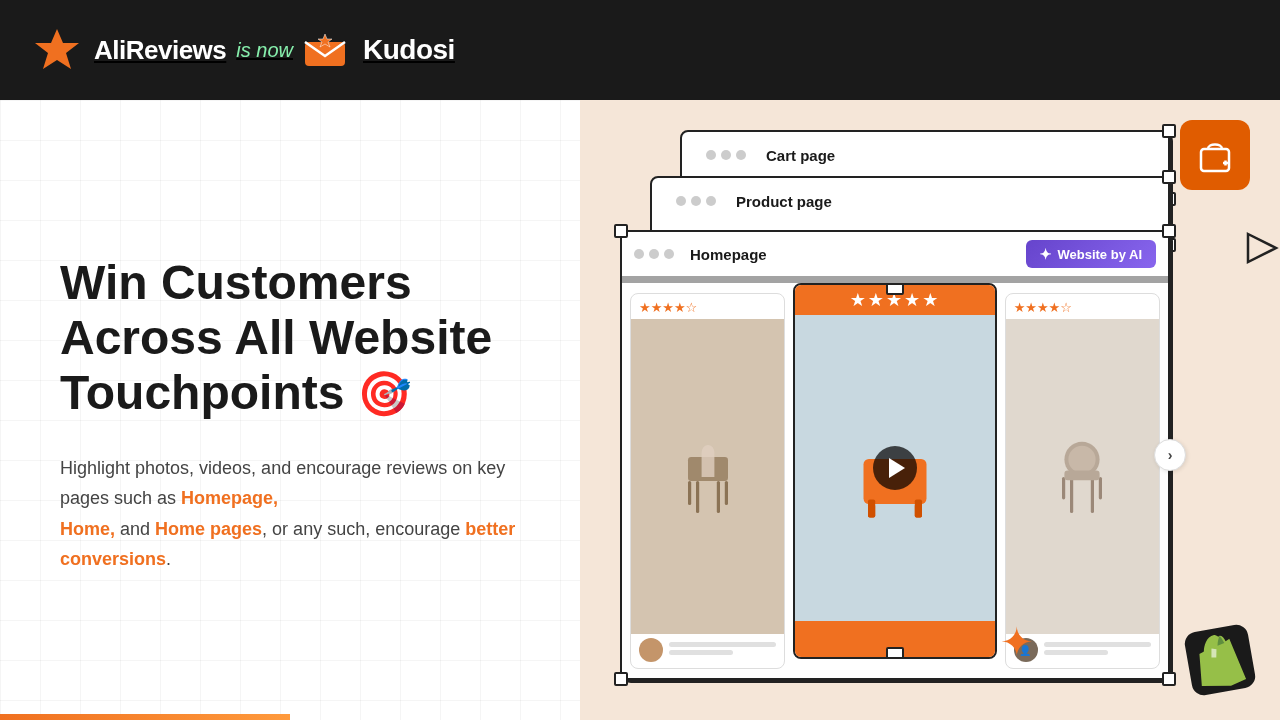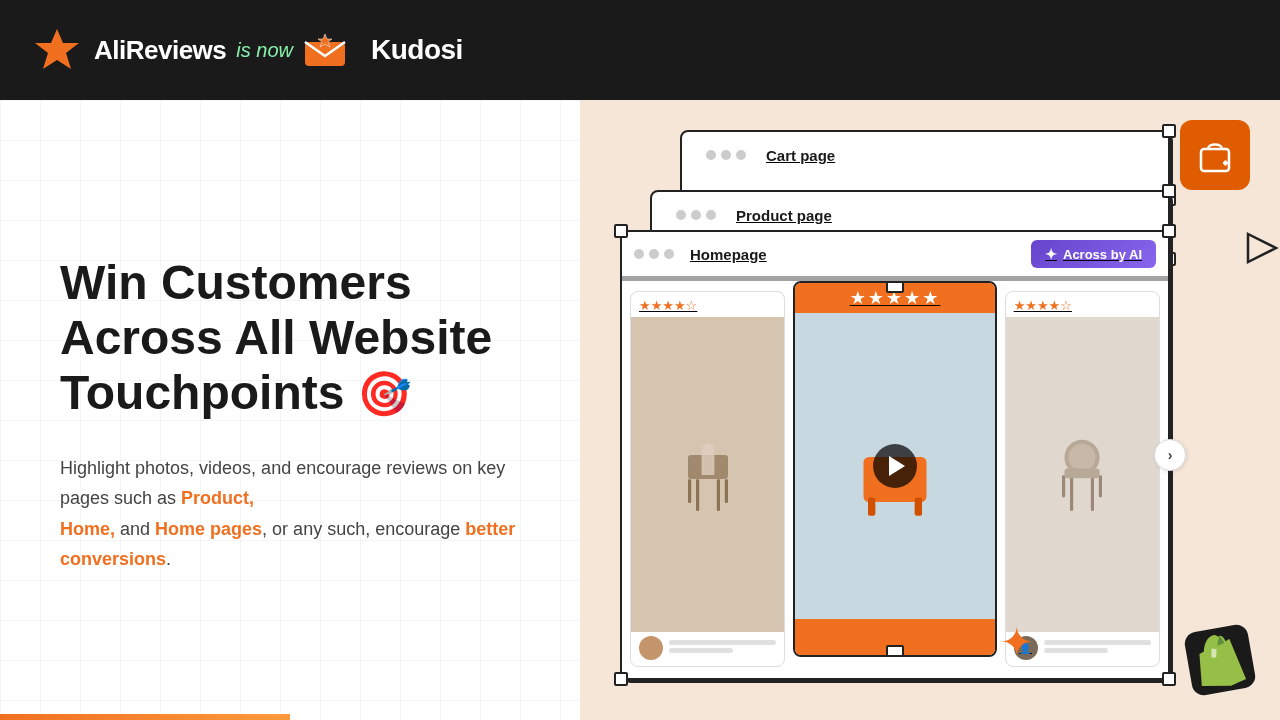--- a/index.html
+++ b/index.html
@@ -27,36 +27,37 @@
       gap: 12px;
     }
     .ali-icon {
       width: 50px;
       height: 50px;
     }
     .header-text {
       display: flex;
       align-items: center;
       gap: 10px;
+      text-decoration: underline;
     }
     .ali-reviews-text {
       color: white;
       font-size: 26px;
       font-weight: 700;
       letter-spacing: -0.5px;
     }
     .is-now-text {
       color: #86efac;
       font-size: 20px;
       font-style: italic;
     }
     .kudosi-logo {
       display: flex;
       align-items: center;
-      gap: 24px;
+      gap: 16px;
     }
     .kudosi-icon {
       width: 44px;
       height: 32px;
     }
     .kudosi-text {
       color: white;
       font-size: 28px;
       font-weight: 700;
       letter-spacing: -0.5px;
@@ -179,32 +180,31 @@
       bottom: 40px;
     }
 
     
     .browser-window {
       position: absolute;
       background: white;
       border: 2px solid #222;
       border-radius: 8px;
       box-shadow: 3px 3px 0px #222;
-      text-decoration: underline;
     }
 
     .browser-window.cart {
       top: 0;
       left: 60px;
       right: 0;
       height: 70px;
     }
 
     .browser-window.product {
-      top: 60px;
+      top: 46px;
       left: 30px;
       right: 0;
       height: 70px;
     }
 
     .browser-window.homepage {
       top: 100px;
       left: 0;
       right: 0;
       bottom: 0;
@@ -234,21 +234,21 @@
       padding: 8px 12px;
       gap: 8px;
     }
 
     
     .homepage-header {
       display: flex;
       align-items: center;
       justify-content: space-between;
       padding: 8px 12px;
-      border-bottom: 5px solid #a3a3a3;
+      border-bottom: 7px solid #a3a3a3;
     }
     .homepage-left {
       display: flex;
       align-items: center;
       gap: 8px;
     }
     .powered-by-ai {
       background: linear-gradient(135deg, #6644cc, #8866ee);
       color: white;
       font-size: 13px;
@@ -487,21 +487,21 @@
 
   <div id="left-panel">
     <h1 class="main-heading">
       <span>Win Customers</span><br>
       <span>Across All Website</span><br>
       <span>Touchpoints</span>
       <span class="heading-emoji"> 🎯</span>
     </h1>
 
     <p class="description">
-      <span>Highlight photos, videos, and encourage reviews on key pages such as </span><span class="orange-text">Product,</span><span> </span><br>
+      <span>Highlight photos, videos, and encourage reviews on key pages such as </span><span class="orange-text">Homepage,</span><span> </span><br>
       <span class="orange-text">Home,</span><span> and </span><span class="orange-text">Home pages</span><span>, or any such, encourage </span><span class="orange-text">better conversions</span><span>.</span>
     </p>
 
     <div class="bottom-bar"></div>
   </div>
 
   <div id="right-panel">
 
     <div class="shopbag-icon">
       <svg viewBox="0 0 40 40" fill="none">
@@ -566,21 +566,21 @@
           <div class="homepage-left">
             <div class="browser-dots" style="padding:0;gap:5px;">
               <div class="browser-dot"></div>
               <div class="browser-dot"></div>
               <div class="browser-dot"></div>
             </div>
             <span class="browser-title" style="margin-left:8px;">Homepage</span>
           </div>
           <div class="powered-by-ai">
             <span class="ai-sparkle">✦</span>
-            <span>Across by AI</span>
+            <span>Website by AI</span>
           </div>
         </div>
 
         <div class="review-cards">
 
           <div class="review-card">
             <div class="card-stars orange small">★★★★☆</div>
             <div class="card-image chair-left">
               <svg viewBox="0 0 100 120" width="80" height="100">
 

